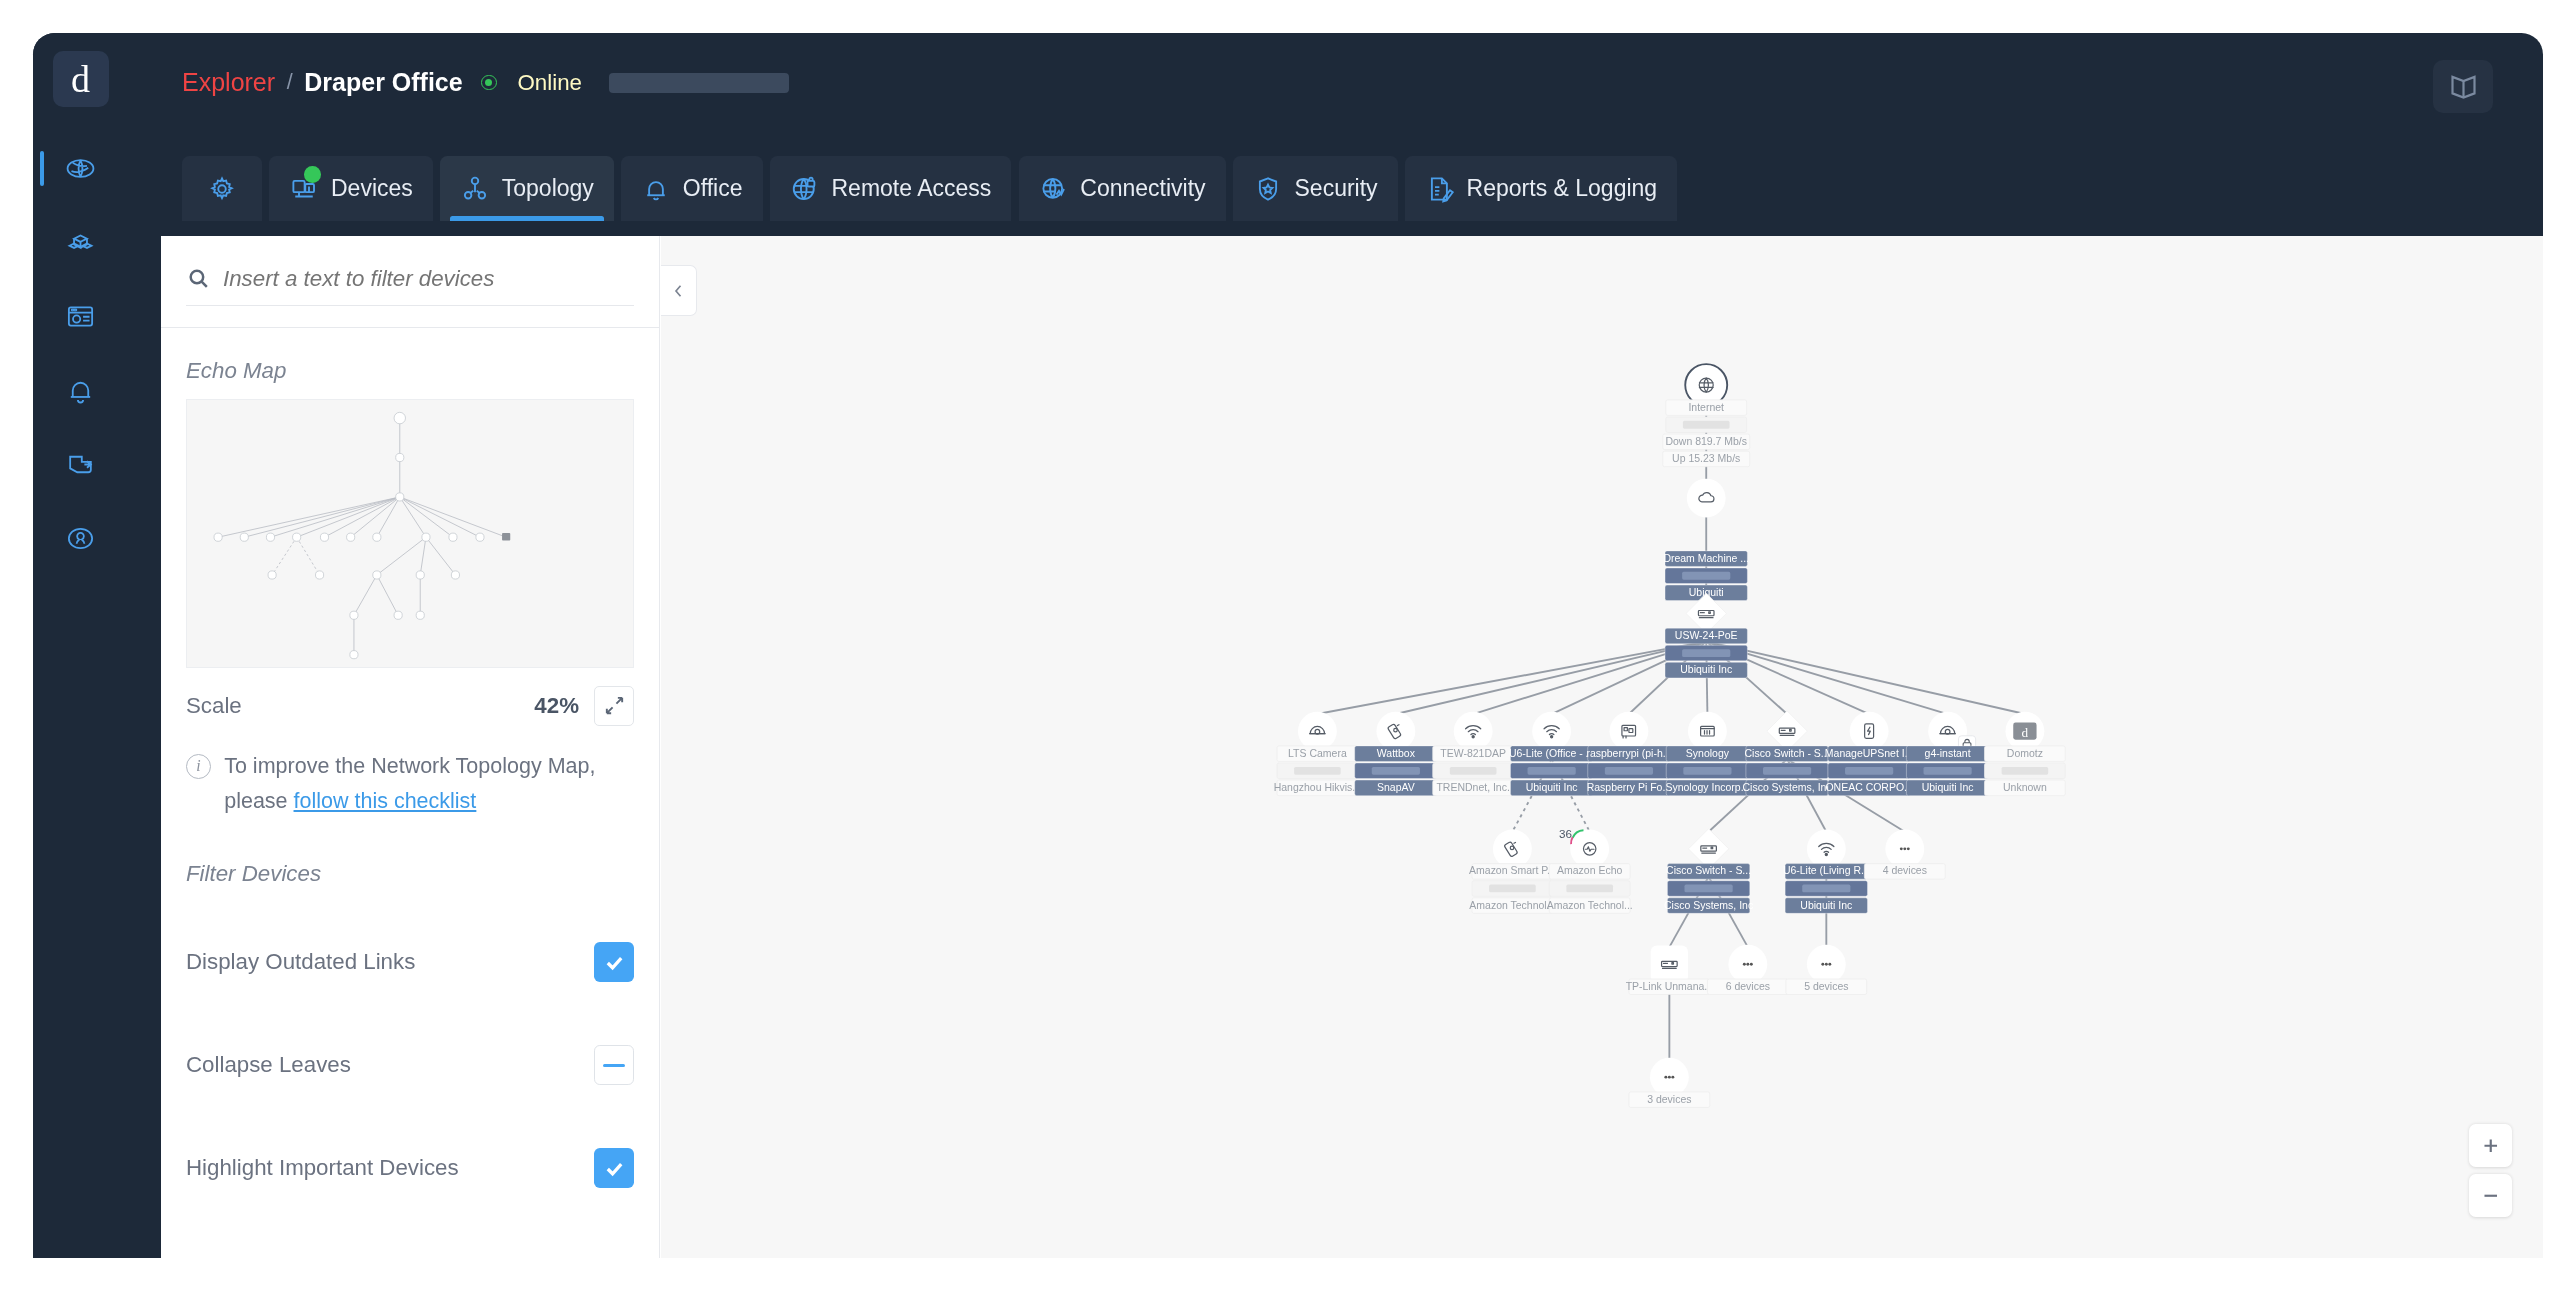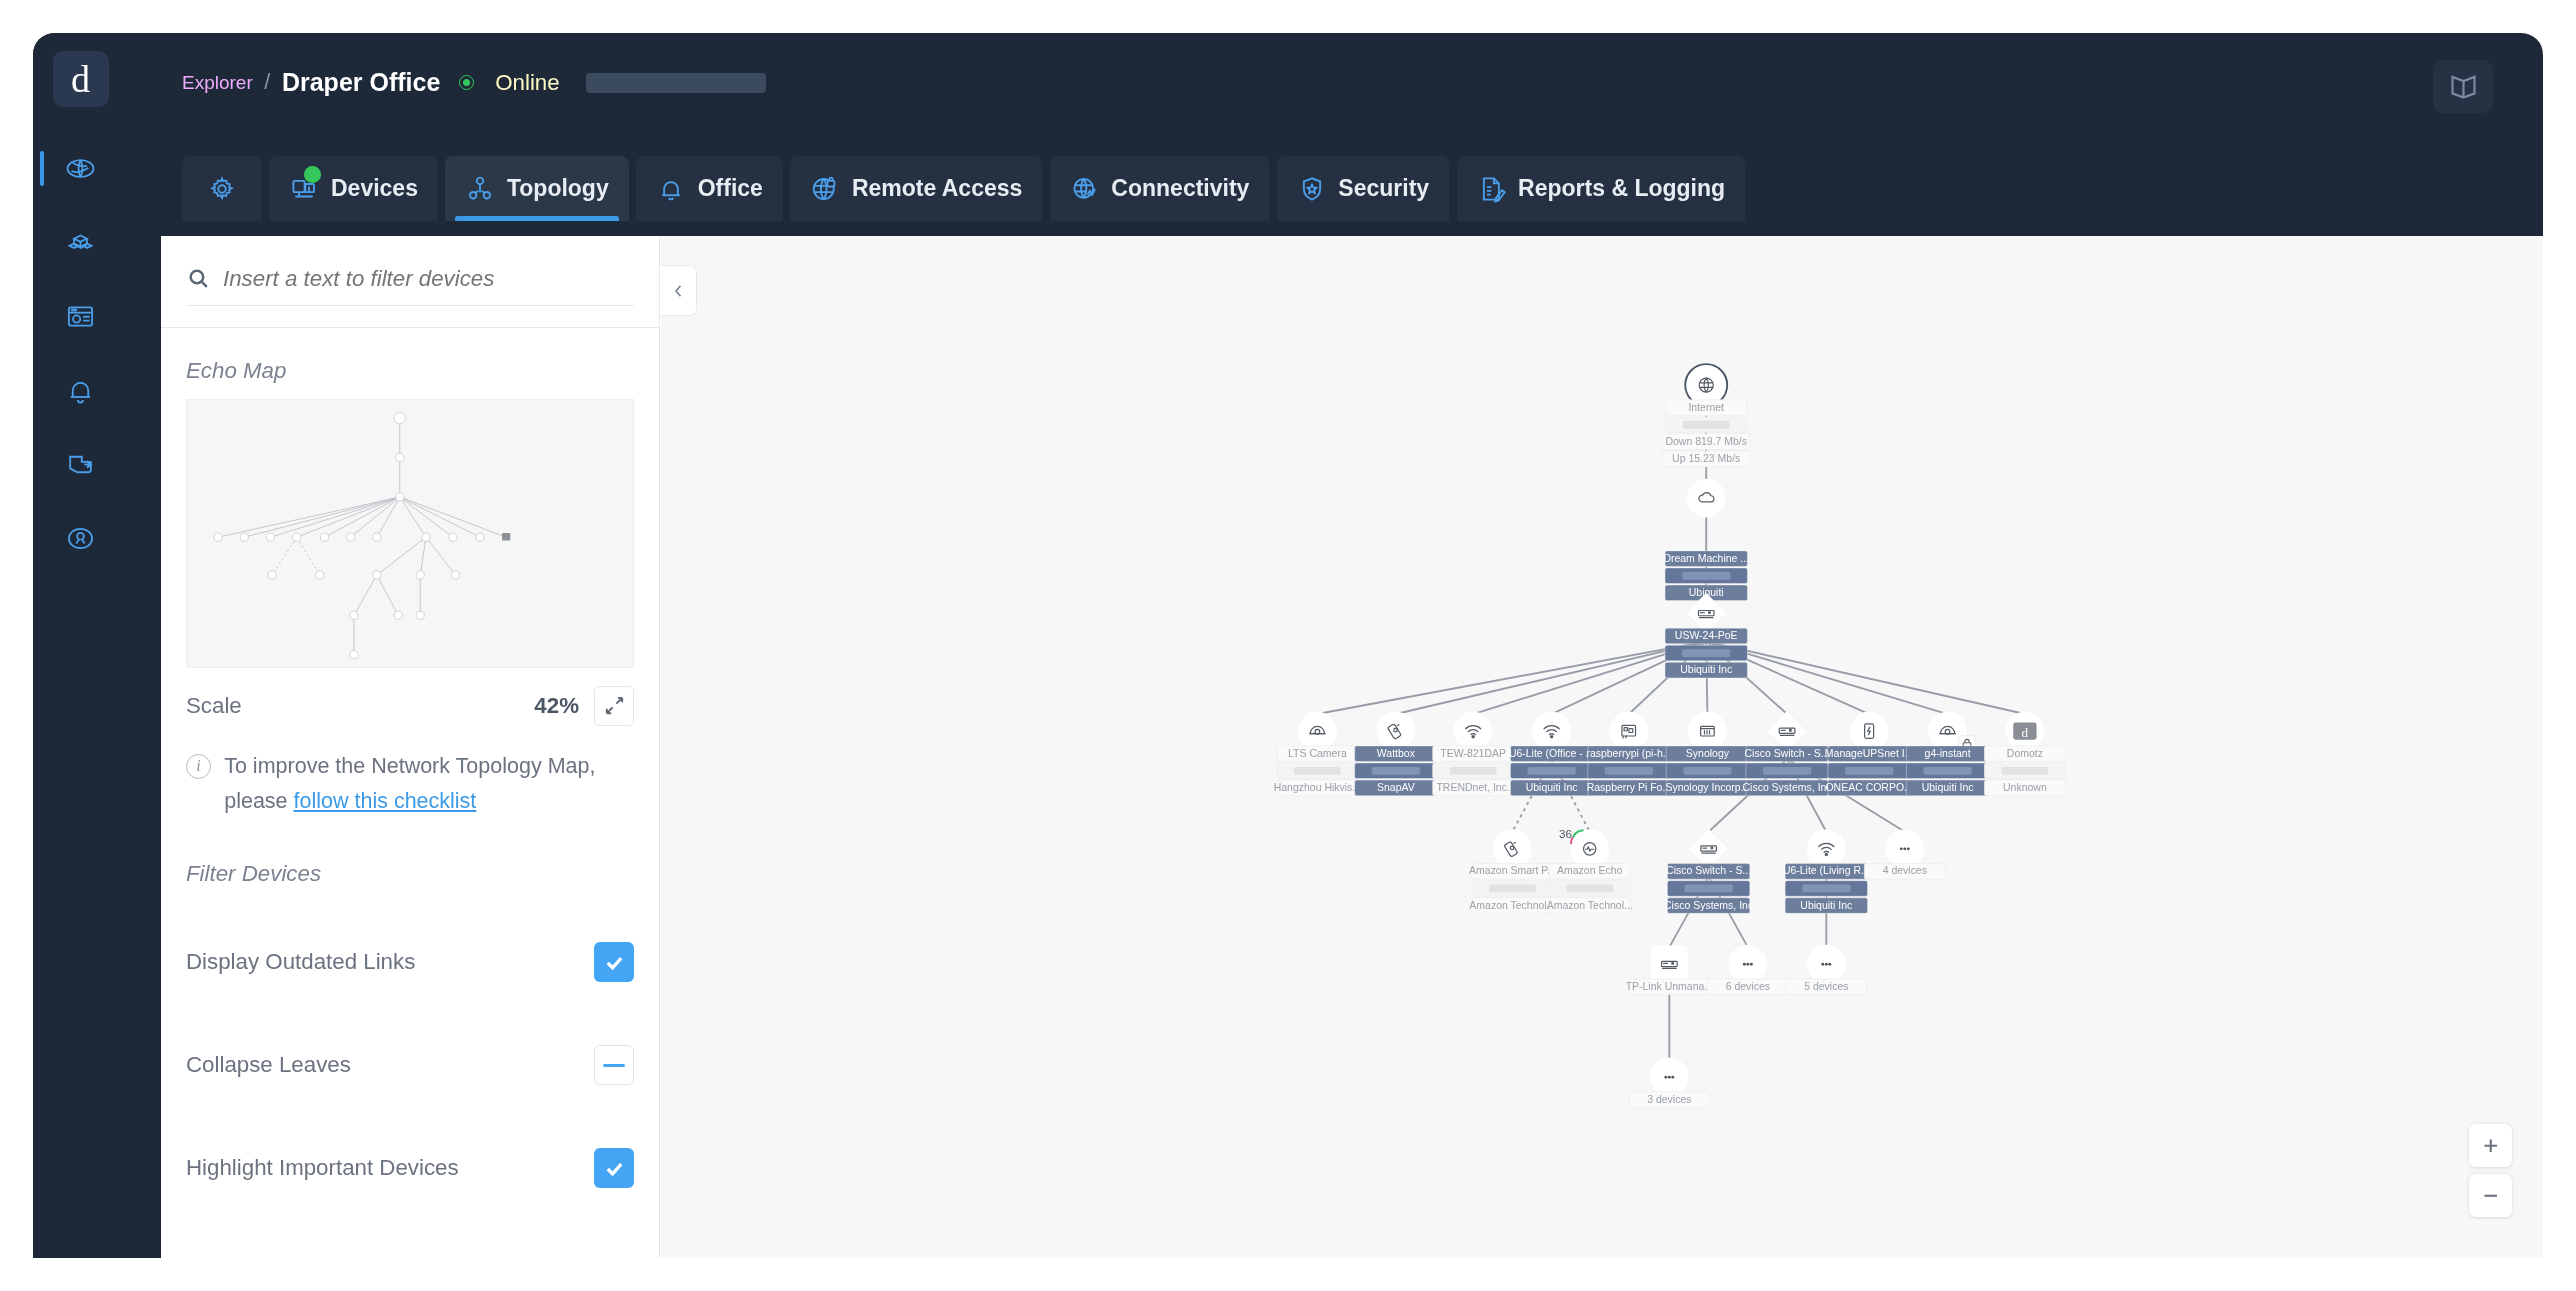--- a/index.html
+++ b/index.html
@@ -32,21 +32,21 @@
   .rail-item { position:relative; width:100%; height:41px; display:flex; align-items:center; justify-content:center; }
   .rail-item svg { width:31px; height:31px; stroke:#4a9eea; fill:none; stroke-width:1.4; }
   .rail-item.active::before {
     content:''; position:absolute; left:6.6px; top:3.3px; width:4.1px; height:35px;
     background:#3b9ae8; border-radius:2.5px;
   }
 
   
   .header { position:absolute; left:95px; top:0; right:0; height:120px; }
   .breadcrumb { position:absolute; left:54px; top:35px; display:flex; align-items:center; gap:11.6px; }
-  .bc-explorer { color:#f0abfc; font-size:19px; }
+  .bc-explorer { color:#ef4444; font-size:25px; }
   .bc-sep { color:#8794a8; font-size:21.5px; }
   .bc-title { color:#ffffff; font-size:25px; font-weight:bold; }
   .bc-status { color:#fef9c3; font-size:22.3px; display:flex; align-items:center; gap:21px; margin-left:6.6px;justify-content:center;}
   .bc-status .dotring {
     width:15.7px;height:15.7px;border-radius:50%;border:1.7px solid #35c759;
     display:inline-flex;align-items:center;justify-content:center;
   }
   .bc-status .dotring i { width:7.4px;height:7.4px;border-radius:50%;background:#35c759;display:block;}
   .redact { background:#3c4a5e; border-radius:4.1px; height:20px; width:180px; margin-left:15px; }
 
@@ -56,21 +56,21 @@
   }
   .book-btn svg { width:33px; height:33px; stroke:#7b8aa0; fill:none; stroke-width:1.6; }
 
   
   .tabs { position:absolute; left:149px; top:123px; display:flex; gap:7.4px; align-items:flex-end; }
   .tab {
     height:65px; background:#253142; border-radius:7.4px 7.4px 0 0;
     display:flex; align-items:center; gap:11.6px; padding:0 20px; position:relative;
   }
   .tab.gear { padding:0 25px; }
-  .tab .label { color:#e8edf4; font-size:23px; white-space:nowrap;font-weight:bold; }
+  .tab .label { color:#e8edf4; font-size:23px; white-space:nowrap; }
   .tab svg { width:30px; height:30px; stroke:#4a9eea; fill:none; stroke-width:1.5; }
   .tab.active { background:#2b3848; }
   .tab.active::after {
     content:''; position:absolute; left:10px; right:10px; bottom:0; height:5px;
     background:#3b9ae8; border-radius:2.5px 2.5px 0 0;
   }
   .tab .greendot { position:absolute; width:16.6px;height:16.6px;border-radius:50%;background:#35c759; }
 
   
   .content {

